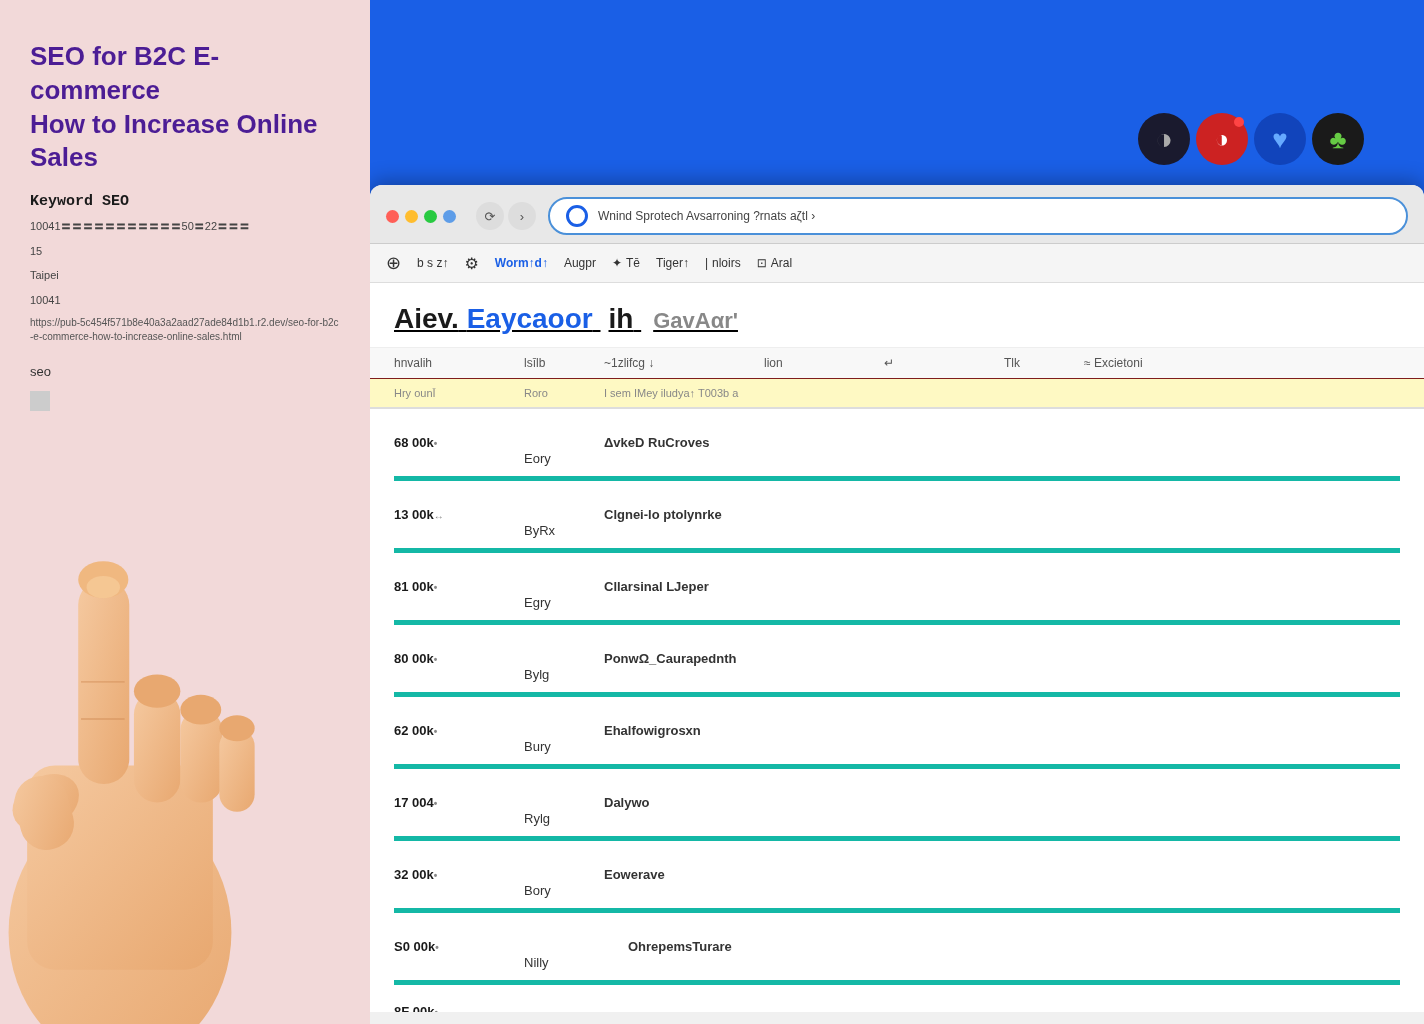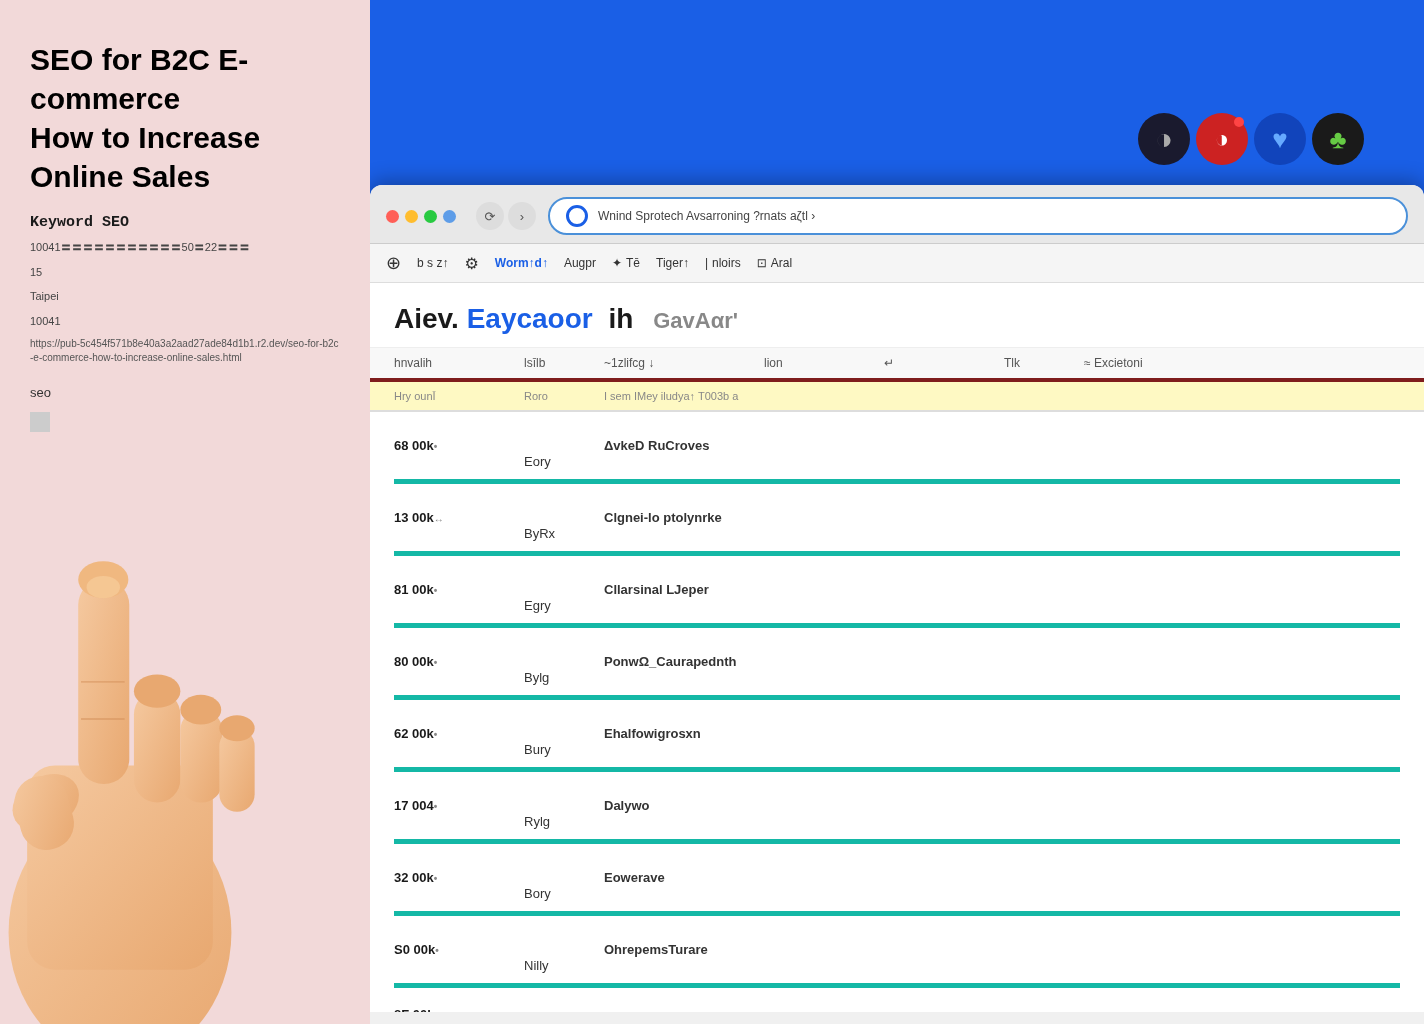--- a/index.html
+++ b/index.html
@@ -19,23 +19,23 @@
       background-color: #f2d9d9;
       padding: 40px 30px;
       display: flex;
       flex-direction: column;
       gap: 8px;
       position: relative;
       z-index: 2;
     }
 
     .left-panel .page-title {
-      font-size: 30px;
+      font-size: 26px;
       font-weight: 700;
-      color: #000000;
+      color: #4c1d95;
       line-height: 1.3;
       margin-bottom: 4px;
     }
 
     .left-panel .keyword-label {
       font-size: 15px;
       font-weight: 600;
       color: #1a1a1a;
       margin-top: 6px;
       font-family: Liberation Mono, monospace;
@@ -225,39 +225,40 @@
       background: white;
       overflow-y: auto;
       height: calc(100% - 110px);
       padding: 0;
     }
 
     
     .content-header {
       padding: 20px 24px 12px 24px;
       border-bottom: 1px solid #eee;
+      text-decoration: underline;
     }
 
     .content-title {
       font-size: 28px;
       font-weight: 700;
       color: #1a1a1a;
     }
 
     .content-title .blue {
       color: #1a5fe6;
     }
 
     
     .data-table-header {
       display: grid;
       grid-template-columns: 130px 80px 160px 120px 60px 60px 80px 140px;
       padding: 8px 24px;
       background: #f8f8f8;
-      border-bottom: 4px solid #7f1d1d;
+      border-bottom: 1px solid #7f1d1d;
       font-size: 12px;
       color: #555;
       font-weight: 500;
     }
 
     .data-table-body {
       padding: 0 24px;
     }
 
     .data-row {
@@ -504,21 +505,21 @@
         32 00k<span class="dot">•</span>
       </div>
       <div class="name">Bory</div>
       <div class="keyword-text" style="grid-column: span 6;">Eowerave</div>
     </div>
           <div class="data-row">
       <div class="volume">
         S0 00k<span class="dot">•</span>
       </div>
       <div class="name">Nilly</div>
-      <div class="keyword-text" style="grid-column: span 6;">OhrepemsTurare</div>
+      <div class="keyword-text" style="grid-column: span 6; margin-left: 24px;">OhrepemsTurare</div>
     </div>
           <div class="data-row">
       <div class="volume">
         8F 00k<span class="dot">•</span>
       </div>
       <div class="name"></div>
       <div class="keyword-text" style="grid-column: span 6;"></div>
     </div>
         </div>
     </div>

